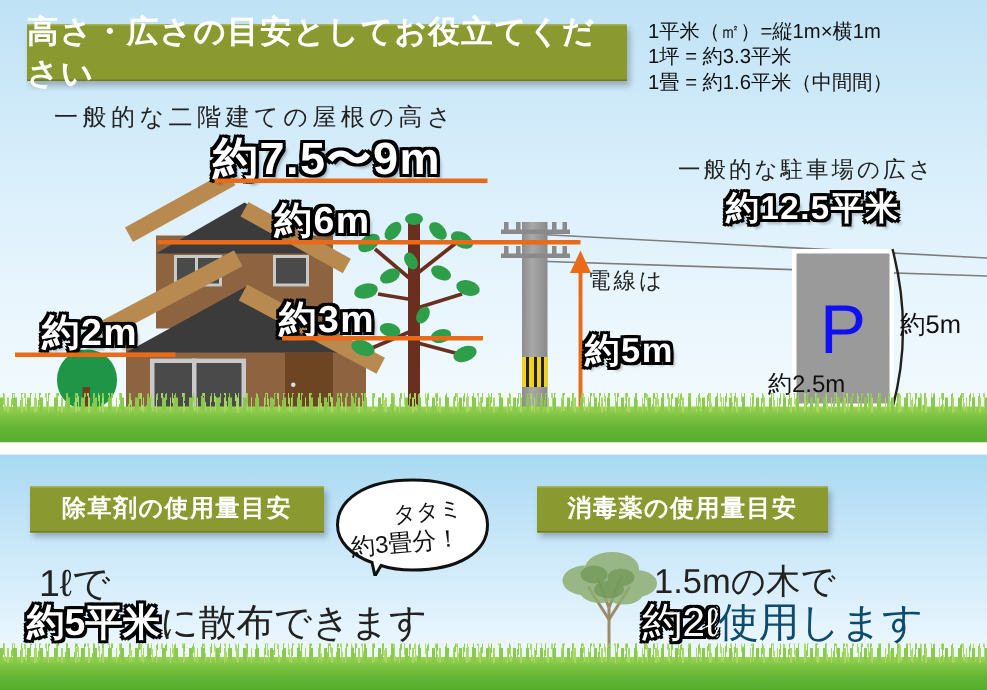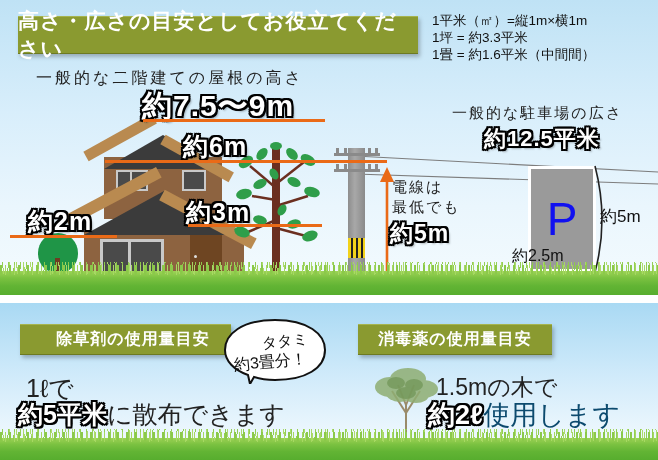--- a/index.html
+++ b/index.html
@@ -28,21 +28,21 @@
   #top-panel .grass{height:24px;}
   #bottom-panel .grass{height:22px;}
 
   
   .banner{position:absolute;background:#8a9a30;
      box-shadow:2px 3px 4px rgba(0,0,0,.25);
      color:#fff;font-weight:bold;letter-spacing:1px;
      display:flex;align-items:center;justify-content:center;
      border-top:1px solid #a6b44e;border-bottom:1px solid #6d7a22;}
   #main-banner{left:18px;top:16px;width:400px;height:36px;font-size:21px;}
-  #herb-banner{left:20px;top:324px;width:196px;height:29px;font-size:16px;padding-left:15px;}
+  #herb-banner{left:20px;top:324px;width:196px;height:29px;font-size:16px;}
   #disinfect-banner{left:358px;top:324px;width:194px;height:29px;font-size:16px;}
 
   
   #legend{position:absolute;left:432px;top:12px;width:214px;
      font-size:13.5px;line-height:17px;color:#111;}
   #legend div{white-space:nowrap;}
 
   
   .outline{
      color:#fff;font-weight:bold;
@@ -77,21 +77,21 @@
   
   #herb-l1{position:absolute;left:26px;top:372px;font-size:25px;color:#222;white-space:nowrap;}
   #herb-l2{position:absolute;left:18px;top:398px;font-size:25px;white-space:nowrap;}
   #herb-l2 .strong{color:#fff;font-weight:bold;
      text-shadow:-2px -2px 0 #000,2px -2px 0 #000,-2px 2px 0 #000,2px 2px 0 #000,
        -2px 0 0 #000,2px 0 0 #000,0 -2px 0 #000,0 2px 0 #000;}
   #herb-l2 .rest{color:#222;font-weight:normal;}
 
   #dis-l1{position:absolute;left:436px;top:372px;font-size:23px;color:#222;white-space:nowrap;}
   #dis-l2{position:absolute;left:428px;top:397px;font-size:27px;white-space:nowrap;}
-  #dis-l2 .strong{color:#fff;font-weight:bold;
+  #dis-l2 .strong{color:#fff;font-weight:normal;
      text-shadow:-2px -2px 0 #000,2px -2px 0 #000,-2px 2px 0 #000,2px 2px 0 #000,
        -2px 0 0 #000,2px 0 0 #000,0 -2px 0 #000,0 2px 0 #000;}
   #dis-l2 .rest{color:#0c4a6e;font-weight:normal;}
 
   
   #house{position:absolute;left:62px;top:135px;width:235px;height:140px;}
   .h-body{position:absolute;background:#8a5f3c;}
 
   
   #park-diagram{position:absolute;left:528px;top:166px;width:68px;height:106px;
@@ -235,21 +235,20 @@
   <div class="outline" id="h6-value">約6m</div>
   <div id="h6-rule"></div>
 
   <div class="outline" id="h3-value">約3m</div>
   <div id="h3-rule"></div>
 
   <div class="outline" id="h2-value">約2m</div>
   <div id="h2-rule"></div>
 
   <div class="plain" id="wire-l1">電線は</div>
-  <div class="plain" id="wire-l2">最低でも</div>
   <div class="outline" id="wire-value">約5m</div>
 
   <div class="plain" id="park-caption">一般的な駐車場の広さ</div>
   <div class="outline" id="park-value">約12.5平米</div>
 
   <div class="panel" id="bottom-panel">
 
     <svg style="position:absolute;left:368px;top:62px;width:76px;height:78px;">
       <g stroke="#9a8b6a" stroke-width="2" fill="none">
         <path d="M38 76 L38 40"></path>

